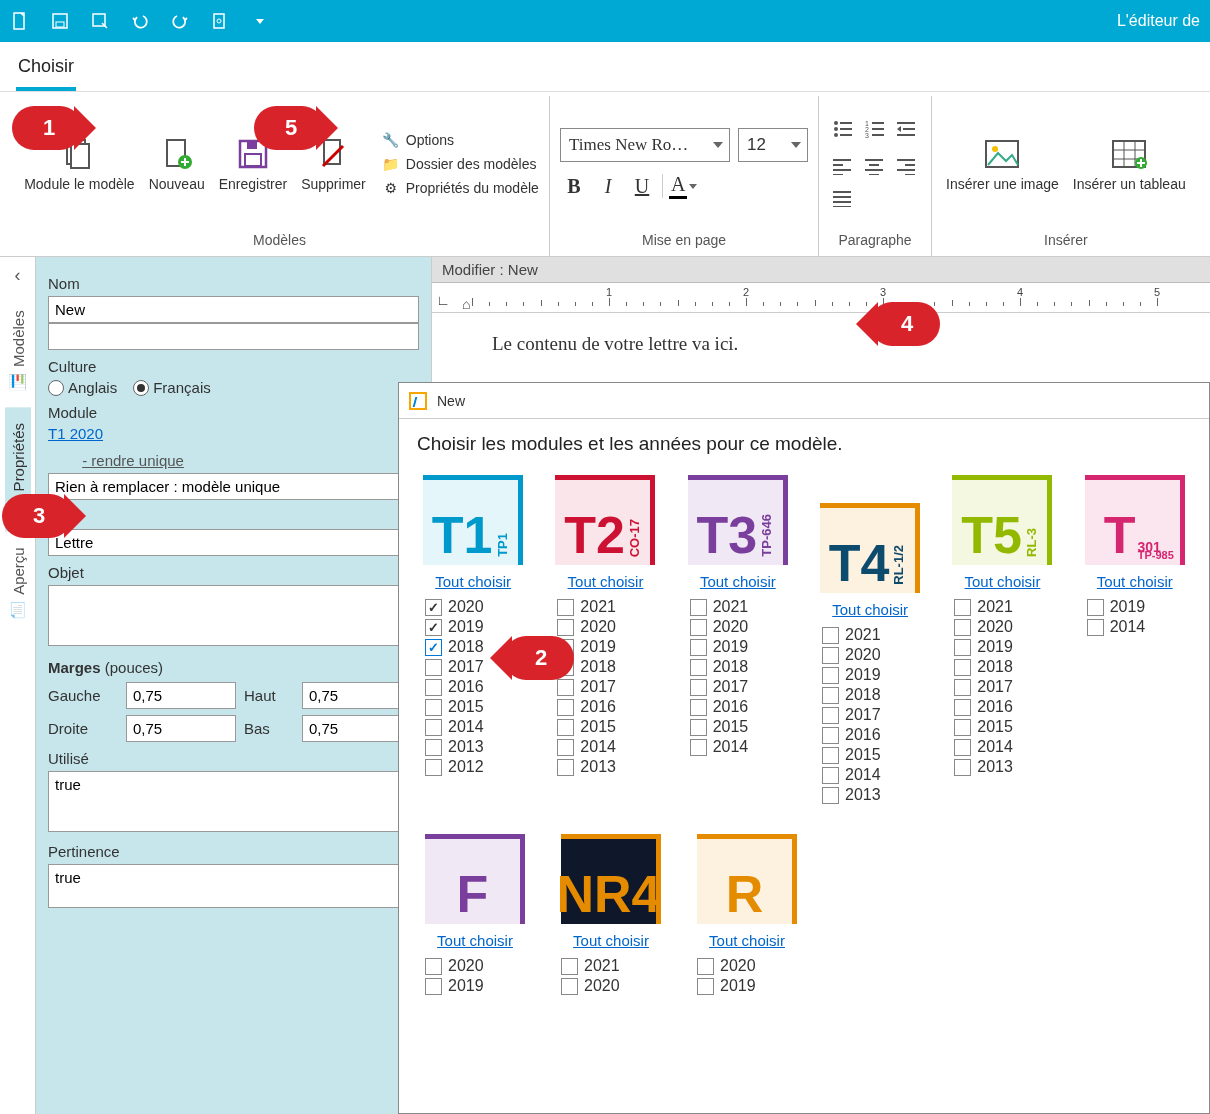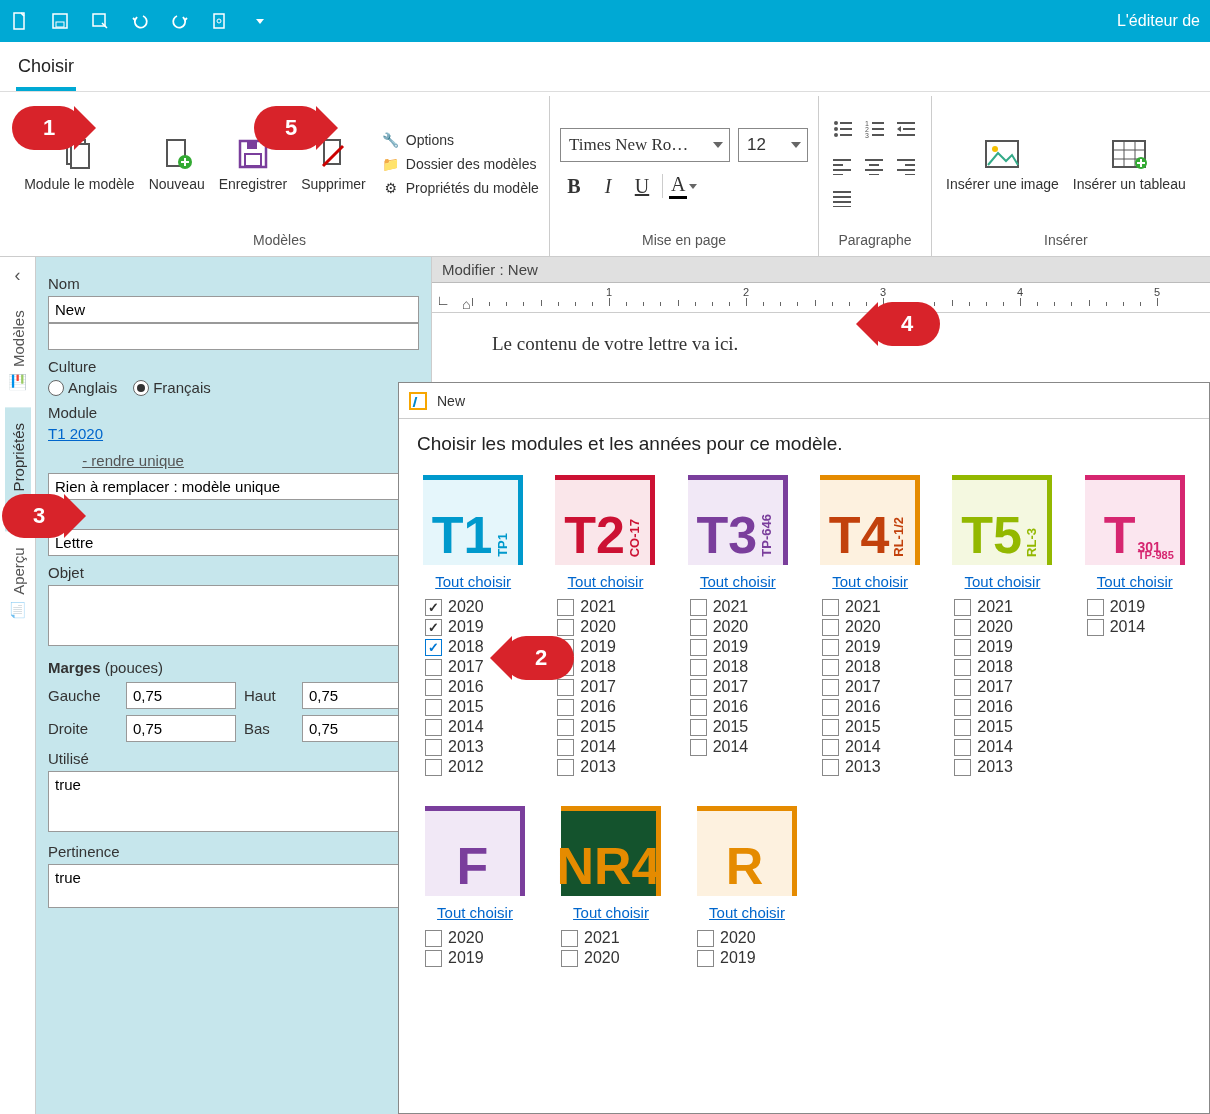--- a/index.html
+++ b/index.html
@@ -98,29 +98,29 @@
 .yr-item { display: flex; align-items: center; gap: 6px; font-size: 16px; }
 .yr-item .cb { width: 17px; height: 17px; border: 1px solid #888; display: inline-flex; align-items: center; justify-content: center; font-size: 13px; cursor: pointer; background: #fff; }
 .yr-item .cb.checked::after { content: "✓"; color: #333; font-weight: bold; }
 .yr-item .cb.checked.blue { border-color: #0078d4; color: #0078d4; }
 .yr-item .cb.checked.blue::after { color: #0078d4; }
 
 
 .c-t1 { color: #0099cc; border-color: #0099cc !important; }
 .c-t2 { color: #cc1133; border-color: #cc1133 !important; }
 .c-t3 { color: #7a3e9c; border-color: #7a3e9c !important; }
-.c-t4 { color: #c2410c; border-color: #e58b00 !important; }
+.c-t4 { color: #0c4a6e; border-color: #e58b00 !important; margin-top: 28px; }
 .c-t5 { color: #93b800; border-color: #93b800 !important; }
 .c-t6 { color: #d62670; border-color: #d62670 !important; }
 .c-f  { color: #7a3e9c; border-color: #7a3e9c !important; }
 .c-nr { color: #e58b00; border-color: #e58b00 !important; }
 .c-r  { color: #e58b00; border-color: #e58b00 !important; }
 .bg-t1 { background: #e5f6fb; } .bg-t2 { background: #fae6ea; } .bg-t3 { background: #f1e8f6; }
 .bg-t4 { background: #fdf1df; } .bg-t5 { background: #f4f8e0; } .bg-t6 { background: #fbe6ef; }
-.bg-f  { background: #f1e8f6; } .bg-nr { background: #14532d; } .bg-r { background: #fdf1df; }
+.bg-f  { background: #f1e8f6; } .bg-nr { background: #0f172a; } .bg-r { background: #fdf1df; }
 
 .radio-dot { width: 16px; height: 16px; border: 1px solid #666; border-radius: 50%; display: inline-flex; align-items: center; justify-content: center; background: #fff; }
 .radio-dot.sel::after { content: ""; width: 8px; height: 8px; background: #333; border-radius: 50%; }
 </style>
 </head>
 <body>
 
 <div class="title-bar">
   <div class="qat">
     <span class="qitem">

